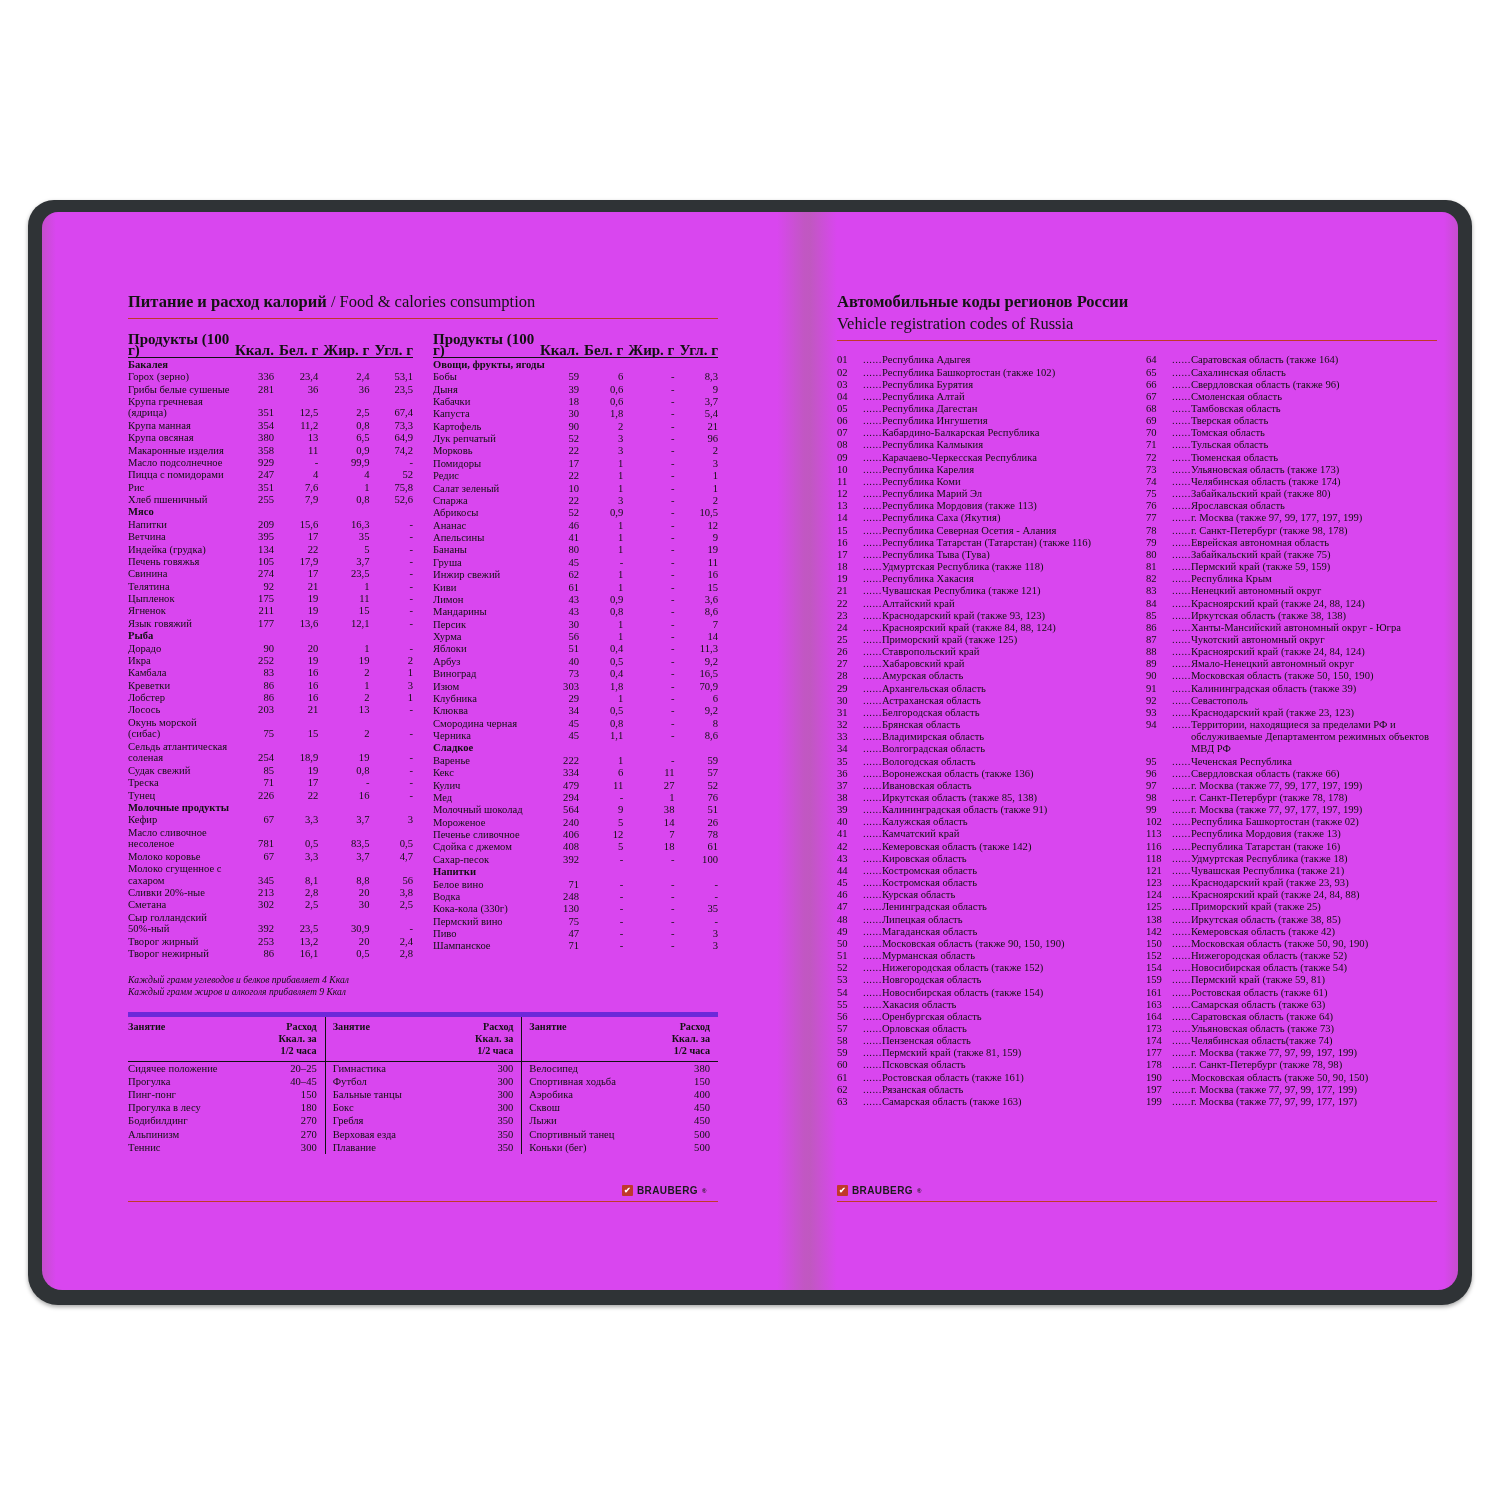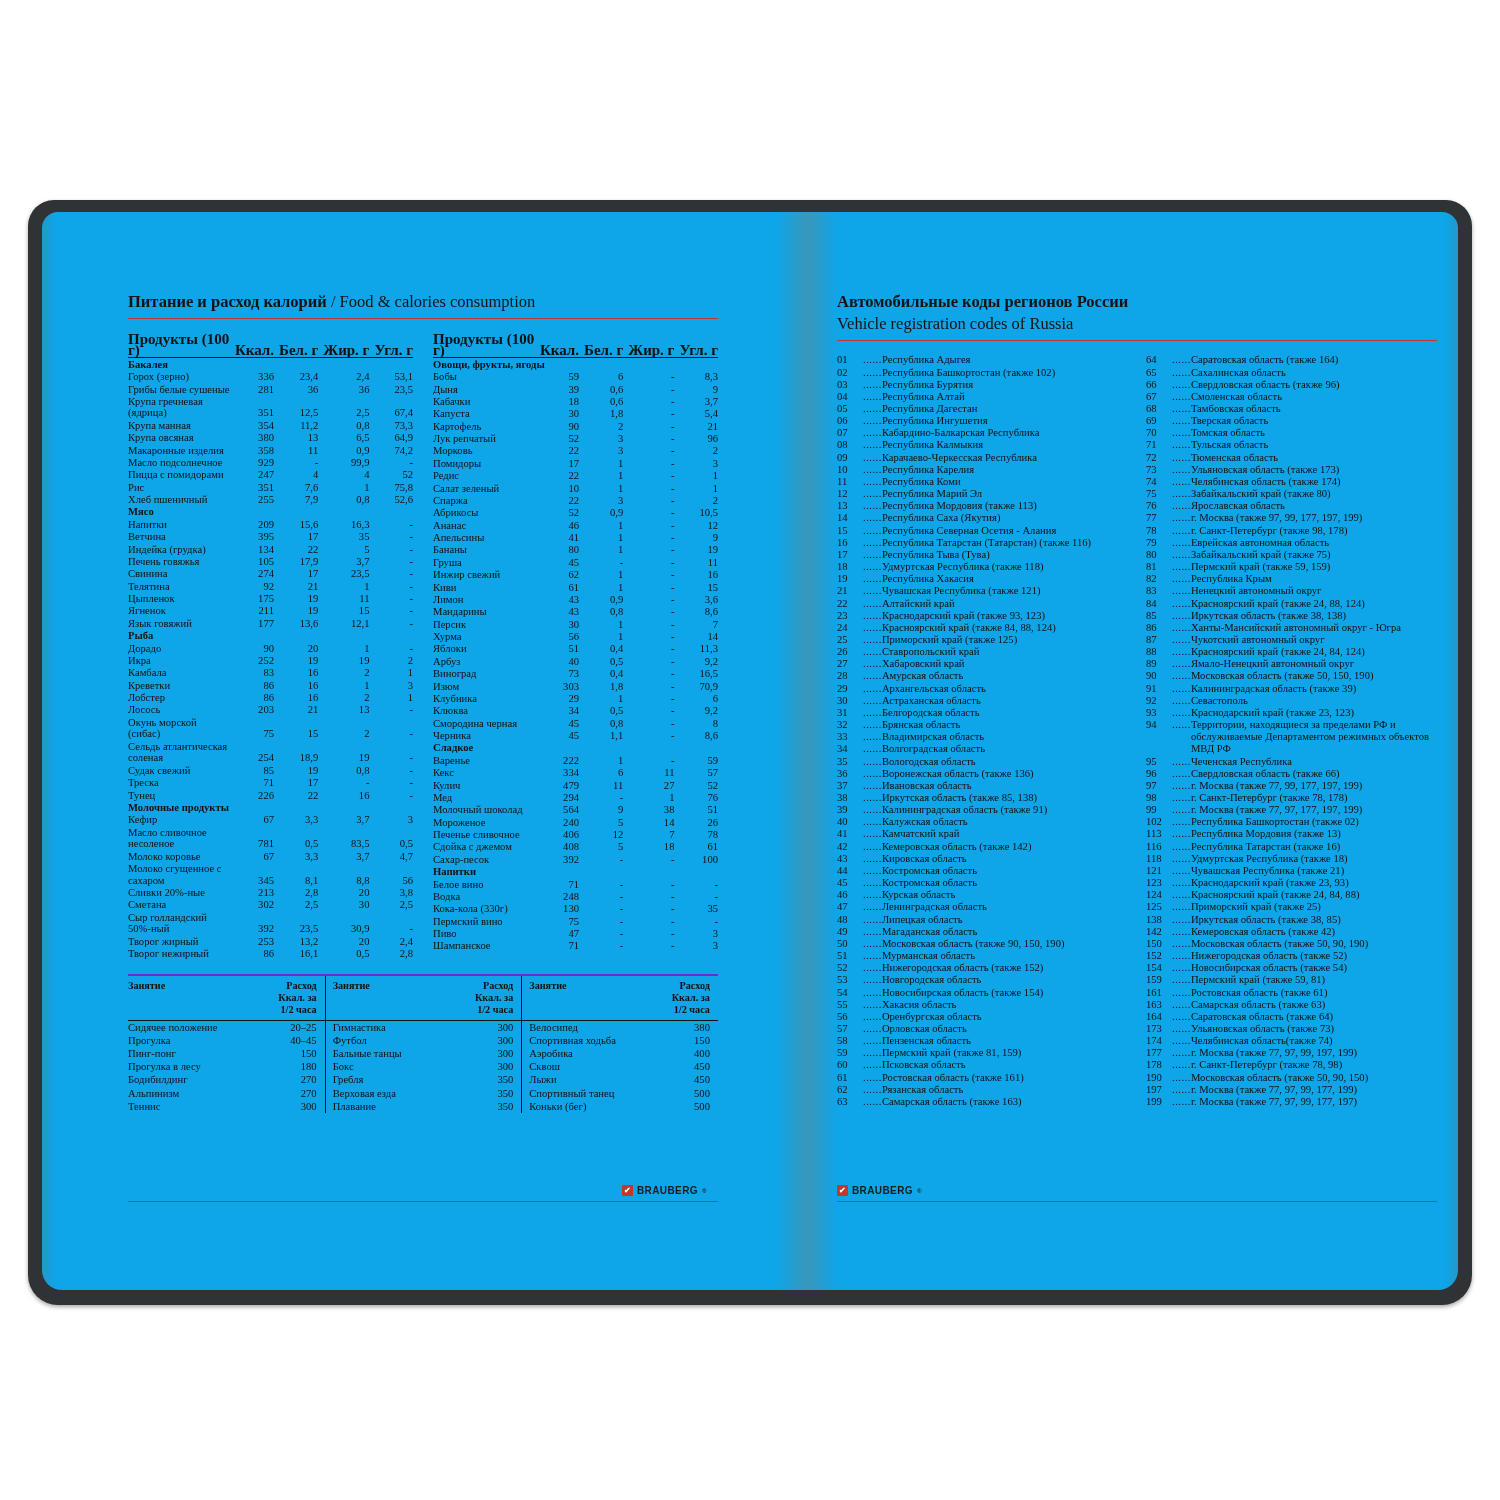--- a/index.html
+++ b/index.html
@@ -13,21 +13,21 @@
 
   
   .notebook{
     position:absolute;left:28px;top:200px;width:1444px;height:1105px;
     background:#2f3336;
     border-radius:26px 26px 30px 30px;
     box-shadow:0 2px 4px rgba(0,0,0,.35);
   }
   .pages{
     position:absolute;left:42px;top:212px;width:1416px;height:1078px;
-    background:#0ea5e9;
+    background:#d946ef;
     border-radius:16px 16px 20px 20px;
     overflow:hidden;
   }
   
   .gutter{
     position:absolute;left:735px;top:0;width:60px;height:100%;
     background:linear-gradient(to right,rgba(160,145,110,.00),rgba(140,125,95,.30) 45%,rgba(140,125,95,.32) 55%,rgba(160,145,110,.00));
   }
   .page-edge-l{position:absolute;left:0;top:0;width:14px;height:100%;background:linear-gradient(to right,rgba(120,105,80,.22),rgba(120,105,80,0));}
   .page-edge-r{position:absolute;right:0;top:0;width:14px;height:100%;background:linear-gradient(to left,rgba(120,105,80,.20),rgba(120,105,80,0));}
@@ -53,21 +53,21 @@
   .hdr{border-bottom:1px solid #111;}
   .grp td{font-weight:bold;padding-top:7px;padding-bottom:2px;}
   .n{text-align:right;padding-left:5px !important;white-space:nowrap;}
   .nm{white-space:normal;}
   .w-name{width:45%;}
   .w-n{width:13%;}
 
   .note{font-style:italic;font-size:9.6px;color:#111;line-height:12px;margin-top:14px;}
 
   
-  .act-wrap{display:flex;margin-top:14px;border-top:2px solid #6d28d9;padding-top:0;}
+  .act-wrap{display:flex;margin-top:14px;border-top:5px solid #6d28d9;padding-top:0;justify-content:flex-end;}
   .act{width:33.33%;border-collapse:collapse;font-size:10.6px;color:#111;}
   .act td{padding:0.6px 0;line-height:12px;}
   .act .ah{font-weight:bold;vertical-align:top;padding-top:4px;padding-bottom:4px;font-size:10.2px;}
   .act .val{text-align:right;padding-right:8px;}
   .act-sep{border-left:1px solid #111;padding-left:7px !important;}
   .act-col{padding-right:6px;}
   .hdr-line{border-bottom:1px solid #111;}
 
   
   .reg-cols{display:flex;gap:18px;margin-top:13px;font-size:10.6px;color:#111;}
@@ -757,20 +757,24 @@
                     <td class="n">71</td>
                     <td class="n">-</td>
                     <td class="n">-</td>
                     <td class="n">3</td>
                   </tr>
                 </tbody>
             </table>
           </div>
         </div>
 
+        <div class="note">
+          <div>Каждый грамм углеводов и белков прибавляет 4 Ккал</div>
+          <div>Каждый грамм жиров и алкоголя прибавляет 9 Ккал</div>
+        </div>
 
         <div class="act-wrap">
           <table class="act act-col">
             <tbody>
               <tr class="hdr-line">
                 <td class="ah">Занятие</td>
                 <td class="ah val">
                   <div>Расход</div>
                   <div>Ккал. за</div>
                   <div>1/2 часа</div>

